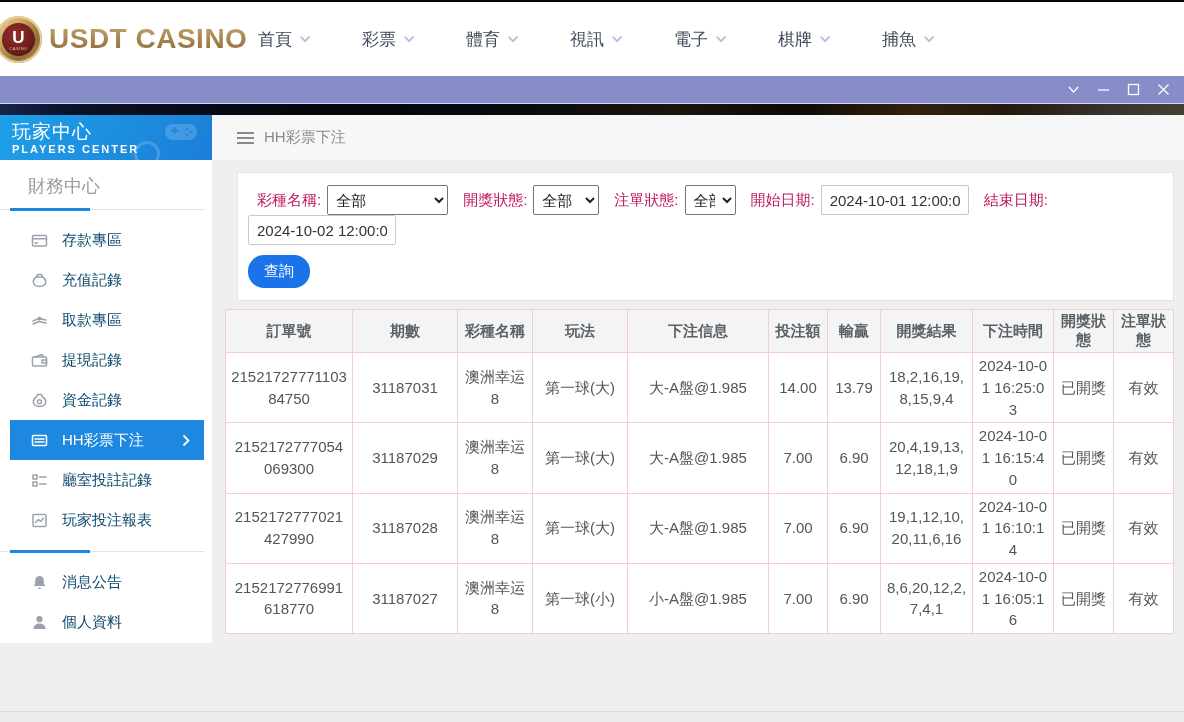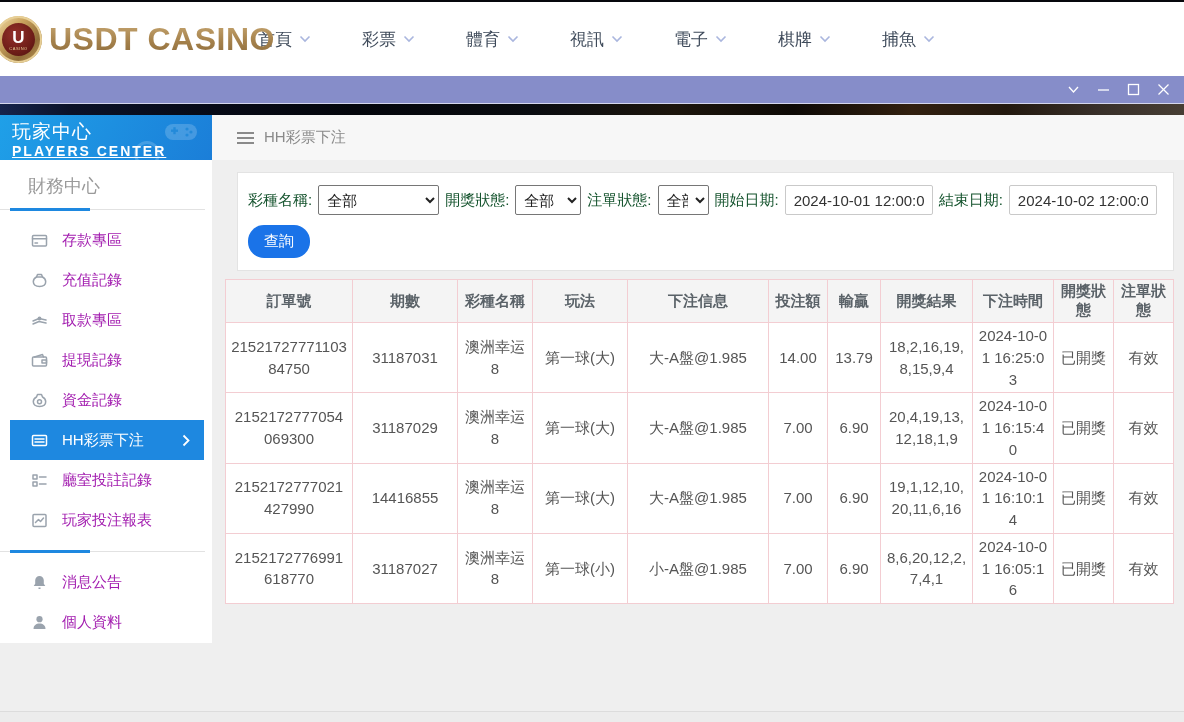--- a/index.html
+++ b/index.html
@@ -12,21 +12,21 @@
   .app-header { height:74px; background:#ffffff; display:flex; align-items:center; position:relative; }
   .brand { display:flex; align-items:center; width:240px; position:relative; height:100%; }
   .coin { position:absolute; left:-5px; top:14px; width:47px; height:47px; border-radius:50%;
     background:linear-gradient(135deg,#f3dfae 0%,#caa35e 35%,#8f6c38 70%,#c8a15c 100%);
     display:flex; align-items:center; justify-content:center; box-shadow:inset 0 0 0 2px #e7cf96; }
   .coin-inner { width:33px; height:33px; border-radius:50%;
     background:radial-gradient(circle at 40% 35%,#93302a 0%,#6e1d18 60%,#4c110e 100%);
     display:flex; flex-direction:column; align-items:center; justify-content:center; }
   .coin-u { color:#fff; font-weight:bold; font-size:17px; line-height:17px; }
   .coin-sub { color:#e7cf96; font-size:4px; letter-spacing:.5px; }
-  .brand-text { margin-left:49px; font-size:32px; font-weight:800; letter-spacing:.5px;
+  .brand-text { margin-left:49px; font-size:28px; font-weight:800; letter-spacing:.5px;
     background:linear-gradient(180deg,#c9a974 0%,#a5814b 55%,#8a6a3c 100%);
     -webkit-background-clip:text; background-clip:text; color:transparent; white-space:nowrap; }
   .nav { display:flex; align-items:flex-start; margin-left:18px; }
   .nav-item { display:flex; align-items:center; gap:7px; width:104px; cursor:pointer; }
   .nav-label { font-size:17px; color:#3e4a5a; }
   .nav-chev svg { display:block; }
 
   
   .titlebar { height:28px; background:#868dc9; border-bottom:1px solid rgba(255,255,255,.65);
     display:flex; align-items:center; justify-content:flex-end; padding-right:6px; }
@@ -39,45 +39,45 @@
 
   
   .main { display:flex; height:528px; }
 
   
   .sidebar { width:212px; background:#fff; flex:none; overflow:hidden; }
   .side-head { height:45px; position:relative; overflow:hidden; padding:6px 0 0 12px;
     background:linear-gradient(120deg,#29aaе9 0%,#1f9ae5 0%,#1b7ed8 100%); }
   .side-head { background:linear-gradient(120deg,#1fa0e8 0%,#1b7ed8 100%); }
   .side-title { color:#fff; font-size:19px; letter-spacing:1px; line-height:22px; }
-  .side-sub { color:#fff; font-size:14px; letter-spacing:2px; font-weight:bold;text-decoration:underline; }
+  .side-sub { color:#fff; font-size:11px; letter-spacing:2px; font-weight:bold; }
   .pad-icon { position:absolute; right:14px; top:6px; opacity:.55; }
   .pad-ghost { position:absolute; right:52px; top:26px; width:26px; height:26px; border-radius:50%;
     border:3px solid rgba(255,255,255,.18); }
   .section-title { margin:14px 0 0 0; padding-left:28px; font-size:18px; color:#9a9a9a; }
   .section-rule { margin-top:9px; height:3px; position:relative; border-bottom:1px solid #e2e2e2; margin-right:7px; }
   .section-rule::before { content:""; position:absolute; left:10px; bottom:-2px; height:3px; width:80px; background:#1e88e0; }
   .menu { margin-top:10px; }
   .menu-item { height:40px; display:flex; align-items:center; padding-left:30px; cursor:pointer; position:relative; }
   .menu-item .mi-icon { width:18px; display:flex; justify-content:center; }
-  .menu-item .mi-label { margin-left:14px; font-size:15px; color:#a21caf; }
+  .menu-item .mi-label { margin-left:14px; font-size:15px; color:#0c4a6e; }
   .menu-item.active { background:#1e88e0; margin:0 8px 0 10px; padding-left:20px; }
   .menu-item.active .mi-label { color:#fff; }
   .menu-item.active .mi-arrow { position:absolute; right:14px; top:13px; }
 
   
   .content { flex:1; background:#efefef; overflow:hidden; }
   .breadcrumb { height:45px; background:#f7f7f7; display:flex; align-items:center; padding-left:25px; gap:10px; }
   .burger { display:inline-flex; flex-direction:column; gap:3px; cursor:pointer; }
   .burger span { width:17px; height:2px; background:#8a8a8a; }
   .crumb-label { font-size:15px; color:#8a8a8a; }
 
   .filter-panel { background:#fff; border:1px solid #e3e3e3; margin:12px 0 8px 25px; width:937px; padding:12px 10px 12px 10px; }
   .filter-row { display:flex; align-items:center; flex-wrap:wrap; }
-  .f-label { font-size:15px; color:#14532d; margin-left:0; }
+  .f-label { font-size:15px; color:#be185d; margin-left:9px; }
   .filter-row > * { margin-right:6px; }
   select.f-select { height:30px; border:1px solid #767676; border-radius:2px; background:#fff;
     font-size:15px; color:#222; padding:0 4px; font-family:inherit; }
   .sel-lottery { width:121px; } .sel-draw { width:66px; } .sel-order { width:51px; }
   input.f-input { height:30px; width:148px; border:1px solid #c9c9c9; border-radius:2px;
     font-size:15px; color:#333; padding:0 8px; font-family:inherit; }
   .btn-search { margin-top:10px; background:#1a73e8; color:#fff; border:none; border-radius:16px;
     font-size:15px; padding:7px 16px; cursor:pointer; font-family:inherit; }
 
   
@@ -429,21 +429,21 @@
               <td>大-A盤@1.985</td>
               <td>7.00</td>
               <td>6.90</td>
               <td>20,4,19,13,12,18,1,9</td>
               <td>2024-10-01 16:15:40</td>
               <td>已開獎</td>
               <td>有效</td>
           </tr>
           <tr>
             <td>2152172777021427990</td>
-              <td>14416855</td>
+              <td>31187028</td>
               <td>澳洲幸运8</td>
               <td>第一球(大)</td>
               <td>大-A盤@1.985</td>
               <td>7.00</td>
               <td>6.90</td>
               <td>19,1,12,10,20,11,6,16</td>
               <td>2024-10-01 16:10:14</td>
               <td>已開獎</td>
               <td>有效</td>
           </tr>

